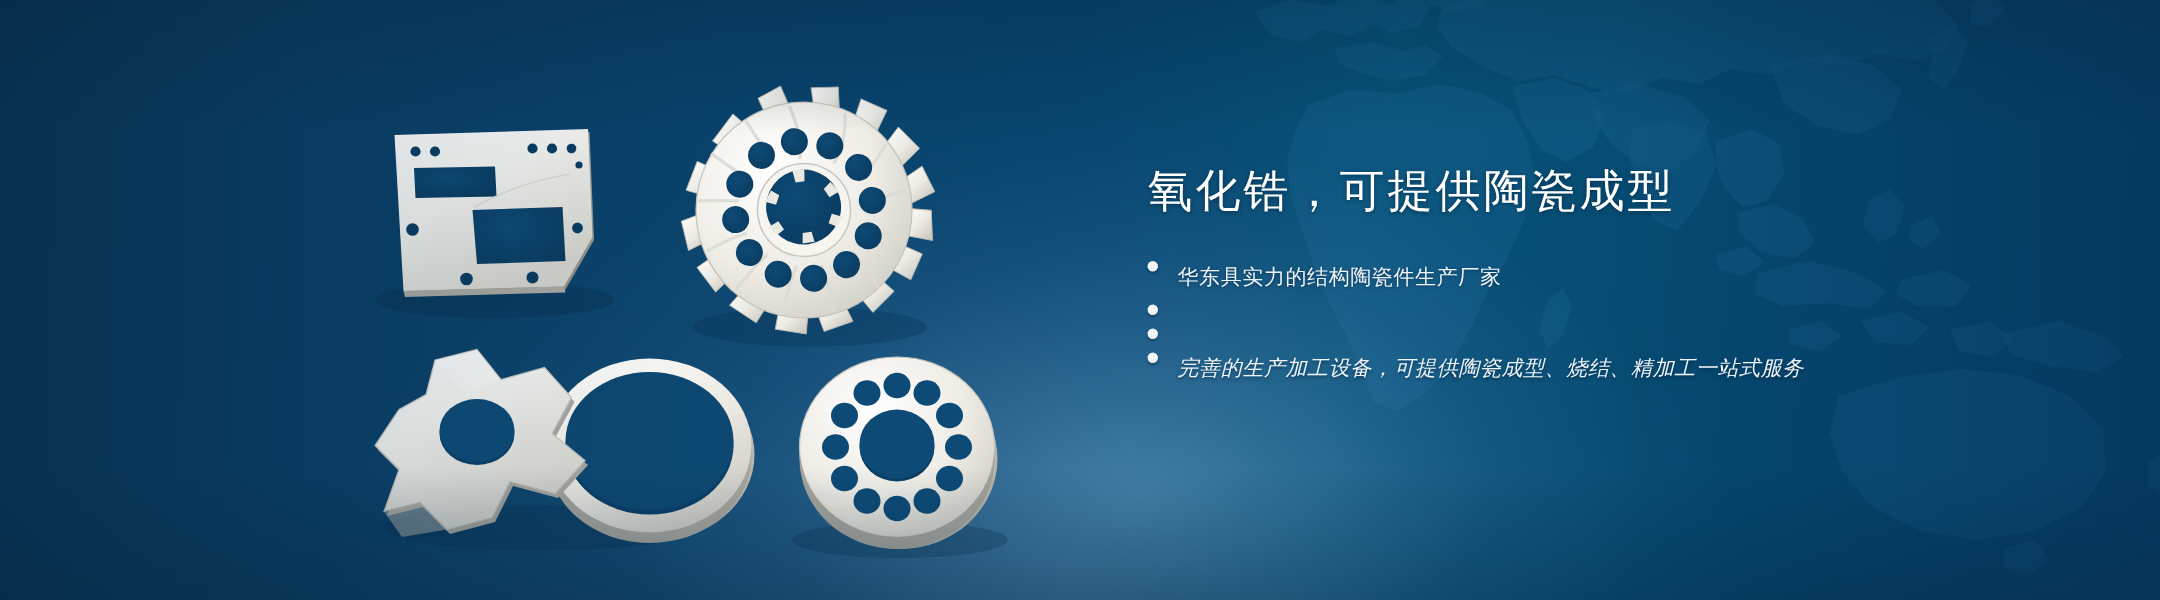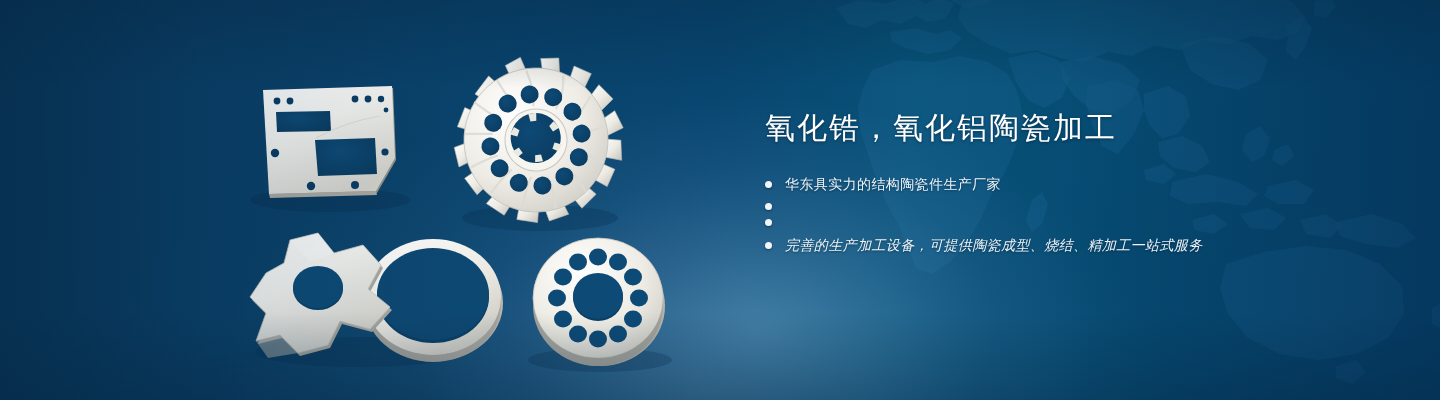--- a/index.html
+++ b/index.html
@@ -58,21 +58,21 @@
     font-size:30px;
     line-height:40px;
     letter-spacing:2px;
     font-weight:400;
     margin:0 0 26px 0;
     text-shadow:0 1px 3px rgba(2,26,48,0.55);
     white-space:nowrap;
   }
   .bullets{list-style:none;margin:0;padding:0;}
   .bullet{
-    display:flex;align-items:center;
+    display:flex;align-items:flex-start;
     margin-bottom:9px;
     white-space:nowrap;
   }
   .bullet:last-child{margin-bottom:0;font-style:italic;}
   .dot{
     flex:0 0 auto;
     width:7px;height:7px;border-radius:50%;
     background:#f2f6fa;
     margin-right:13px;
     box-shadow:0 1px 2px rgba(2,26,48,0.5);
@@ -315,21 +315,21 @@
         </g>
 
         <path d="M-65 0 A65 60 0 0 0 65 0 L65 8 A65 60 0 0 1 -65 8 Z" fill="#a4a39c"></path>
       </g>
     </svg>
   </div>
 
   <div class="bg-vig"></div>
 
   <div class="copy">
-    <h1 class="headline">氧化锆，氧化铝陶瓷加工</h1>
+    <h1 class="headline">氧化锆，可提供陶瓷成型</h1>
     <ul class="bullets">
       <li class="bullet">
         <span class="dot"></span>
         <span class="btxt">华东具实力的结构陶瓷件生产厂家</span>
       </li>
       <li class="bullet">
         <span class="dot"></span>
       </li>
       <li class="bullet">
         <span class="dot"></span>

